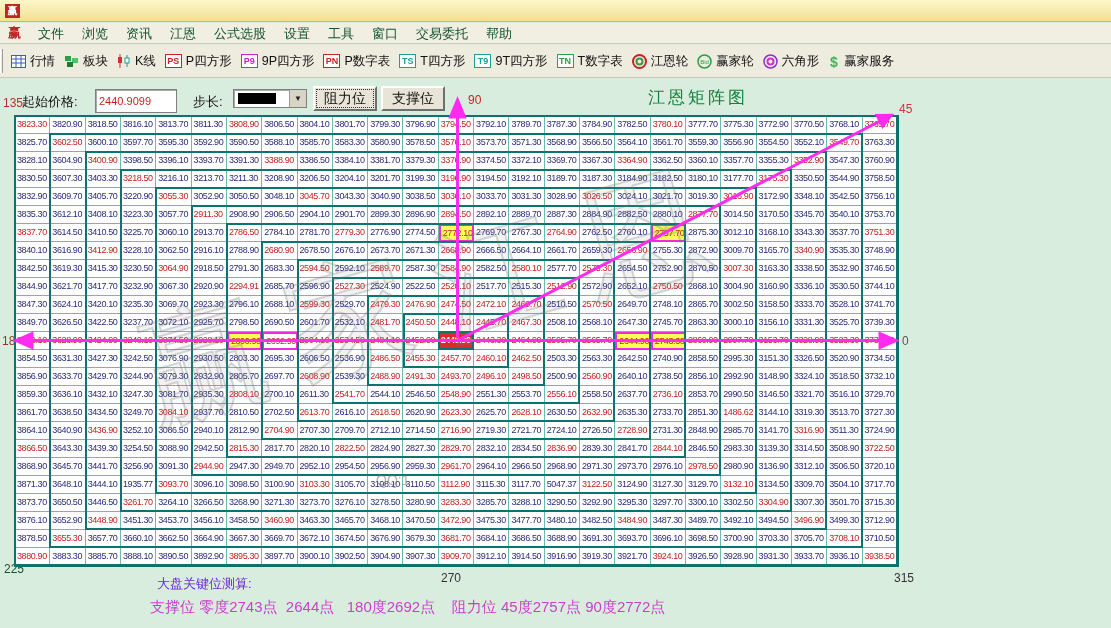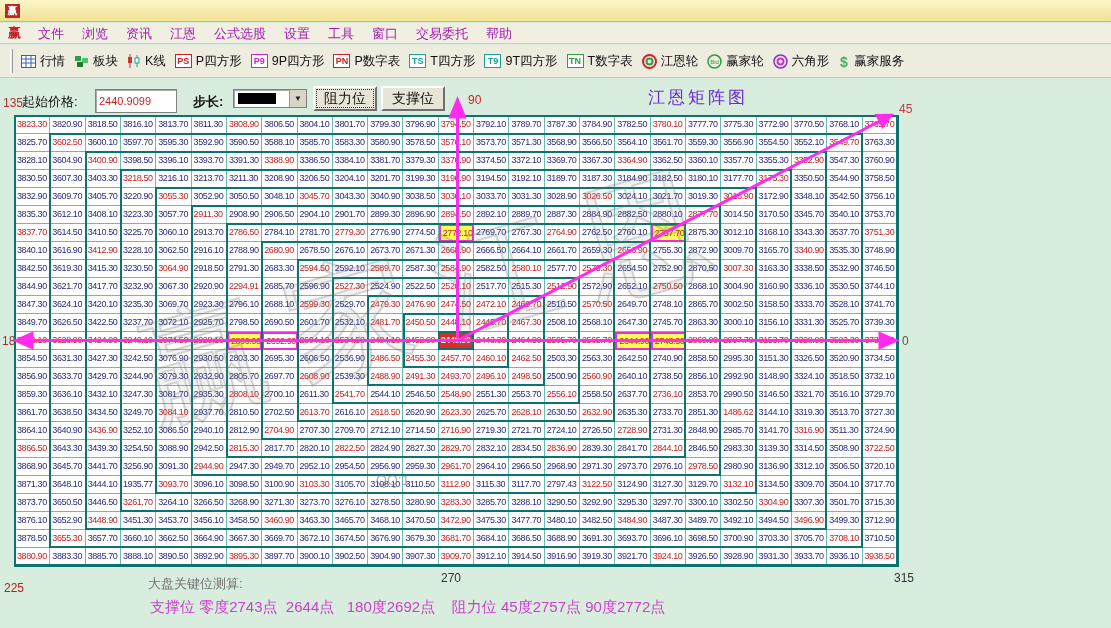--- a/index.html
+++ b/index.html
@@ -11,25 +11,25 @@
     background:linear-gradient(#fdf6c9,#f1e193); border-bottom:1px solid #c9b96a;
     display:flex; align-items:center; padding-left:5px; }
   .app-icon { width:15px; height:14px; background:#c22525; color:#fff; font-size:10px; font-weight:bold;
     display:inline-flex; align-items:center; justify-content:center; margin-right:6px; }
   .title-text { font-size:12px; color:#3a3000; }
 
   
   .menubar { position:absolute; left:0; top:23px; width:1111px; height:21px; background:#f1efe2;
     border-bottom:1px solid #cfcdbd; display:flex; align-items:center; padding-left:6px; }
   .menu-logo { color:#c22525; font-weight:bold; font-size:13px; margin:0 8px 0 2px; }
-  .menu-item { font-size:13px; color:#a21caf; padding:1px 9px; cursor:default; }
+  .menu-item { font-size:13px; color:#14532d; padding:1px 9px; cursor:default; }
 
   
   .toolbar { position:absolute; left:0; top:45px; width:1111px; height:33px; background:#eeecdf;
-    border-bottom:1px solid #c8c6b6; display:flex; align-items:center; padding-left:10px; }
+    border-bottom:1px solid #c8c6b6; display:flex; align-items:center; }
   .tb-grip { width:3px; height:24px; border-left:1px solid #fff; border-right:1px solid #999; margin-right:8px; }
   .tb-item { display:flex; align-items:center; margin-right:9px; cursor:default; }
   .tb-item .ticon { margin-right:4px; display:inline-flex; align-items:center; justify-content:center; }
   .tb-item .tlabel { font-size:12.5px; color:#111; }
   .badge { font-size:9px; font-weight:bold; background:#fff; border:1px solid; padding:0 1px;
     height:14px; min-width:17px; display:inline-flex; align-items:center; justify-content:center; }
 
   
   .lbl { position:absolute; font-size:12px; }
   .ctl-label { position:absolute; font-size:13px; color:#111; }
@@ -38,21 +38,21 @@
     padding:0 3px; font-family:"Liberation Sans",sans-serif; }
   .step-combo { position:absolute; left:233px; top:89px; width:74px; height:19px; background:#fff;
     border:1px solid #808080; box-shadow:inset 1px 1px 0 #a9a9a9; display:flex; align-items:center; cursor:default; }
   .step-swatch { width:38px; height:11px; background:#000; margin-left:4px; }
   .combo-arrow { margin-left:auto; width:17px; height:17px; background:#d8d4c6;
     border-left:1px solid #999; font-size:8px; color:#222; display:flex; align-items:center; justify-content:center; }
   .push-btn { position:absolute; top:86px; width:64px; height:25px; background:#e8e5d8; font-size:14px; color:#111;
     border-top:2px solid #fff; border-left:2px solid #fff; border-right:2px solid #6f6f6f; border-bottom:2px solid #6f6f6f;
     display:flex; align-items:center; justify-content:center; cursor:default; }
   .push-btn.focused { outline:1px dotted #333; outline-offset:-4px; }
-  .chart-title { position:absolute; left:648px; top:86px; font-size:17px; letter-spacing:3px; color:#6d28d9;font-family:Liberation Mono, monospace; }
+  .chart-title { position:absolute; left:648px; top:86px; font-size:17px; letter-spacing:3px; color:#15803d;font-family:Liberation Mono, monospace; }
 
   
   .gann-grid { position:absolute; left:14px; top:115px; width:885px; height:452px;
     border:1px solid #0c6f6b; background:#fff;
     display:grid; grid-template-columns:repeat(25,35.32px); grid-template-rows:repeat(25,18px); }
   .gcell { border-right:1px solid #6cbab4; border-bottom:1px solid #6cbab4; font-size:9px; letter-spacing:-0.4px;
     color:#2a2a7a; line-height:17px; padding-left:2px; overflow:hidden; white-space:nowrap; cursor:default; }
   .gcell.red { color:#c32222; }
   .gcell.hl { background:#ffff55; color:#c32222; border:2px solid #ee2bdf; line-height:14px; }
   .gcell.box { border:2px solid #ee2bdf; line-height:14px; color:#c32222; }
@@ -61,21 +61,21 @@
 
   .overlay-svg { position:absolute; left:0; top:0; pointer-events:none; }
 
   .watermark { position:absolute; left:130px; top:200px; width:700px; font-size:125px; letter-spacing:28px;
     color:rgba(125,130,130,0.10); -webkit-text-stroke:2px rgba(110,115,115,0.28);
     transform:rotate(-16deg); pointer-events:none; white-space:nowrap; }
   .watermark-qq { position:absolute; left:376px; top:472px; font-size:14px; color:rgba(110,115,115,0.55);
     pointer-events:none; }
 
   
-  .footer-line1 { position:absolute; left:148px; top:575px; font-size:13px; color:#737373; }
+  .footer-line1 { position:absolute; left:157px; top:575px; font-size:13px; color:#6d28d9; }
   .footer-line2 { position:absolute; left:150px; top:598px; font-size:15px; color:#cc3fcc; white-space:pre; }
 </style>
 </head>
 <body>
 
 <div class="titlebar">
   <span class="app-icon">赢</span>
 </div>
 
 <div class="menubar">
@@ -186,34 +186,34 @@
           </svg>
         </span>
         <span class="tlabel">赢家服务</span>
       </span>
     </span>
 </div>
 
 <span class="lbl" style="left:3px;top:96px;color:#b23030;">135</span>
 <span class="ctl-label" style="left:22px;top:93px;">起始价格:</span>
 <input class="start-input" value="2440.9099" style="">
-<span class="ctl-label" style="left:193px;top:93px;font-weight:bold;">步长:</span>
+<span class="ctl-label" style="left:193px;top:93px;">步长:</span>
 <span class="step-combo">
   <span class="step-swatch"></span>
   <span class="combo-arrow">▼</span>
 </span>
 <button class="push-btn focused" style="left:313px;">阻力位</button>
 <button class="push-btn" style="left:381px;">支撑位</button>
 <span class="lbl" style="left:468px;top:93px;color:#cc2222;">90</span>
 <span class="chart-title">江恩矩阵图</span>
 <span class="lbl" style="left:899px;top:102px;color:#cc3344;">45</span>
 
 <span class="lbl" style="left:2px;top:334px;color:#a33030;">180</span>
 <span class="lbl" style="left:902px;top:334px;color:#555555;">0</span>
-<span class="lbl" style="left:4px;top:581px;color:#b91c1c;">225</span>
+<span class="lbl" style="left:4px;top:562px;color:#14532d;">225</span>
 <span class="lbl" style="left:441px;top:571px;color:#333333;">270</span>
 <span class="lbl" style="left:894px;top:571px;color:#333333;">315</span>
 
 <div class="gann-grid" id="gann-grid">
     <div class="gcell red">3823.30</div>
     <div class="gcell">3820.90</div>
     <div class="gcell">3818.50</div>
     <div class="gcell">3816.10</div>
     <div class="gcell">3813.70</div>
     <div class="gcell">3811.30</div>
@@ -719,21 +719,21 @@
     <div class="gcell">3096.10</div>
     <div class="gcell">3098.50</div>
     <div class="gcell">3100.90</div>
     <div class="gcell red">3103.30</div>
     <div class="gcell">3105.70</div>
     <div class="gcell">3108.10</div>
     <div class="gcell">3110.50</div>
     <div class="gcell red">3112.90</div>
     <div class="gcell">3115.30</div>
     <div class="gcell">3117.70</div>
-    <div class="gcell">2797.43</div>
+    <div class="gcell">5047.37</div>
     <div class="gcell red">3122.50</div>
     <div class="gcell">3124.90</div>
     <div class="gcell">3127.30</div>
     <div class="gcell">3129.70</div>
     <div class="gcell red">3132.10</div>
     <div class="gcell">3134.50</div>
     <div class="gcell">3309.70</div>
     <div class="gcell">3504.10</div>
     <div class="gcell">3717.70</div>
     <div class="gcell">3873.70</div>

